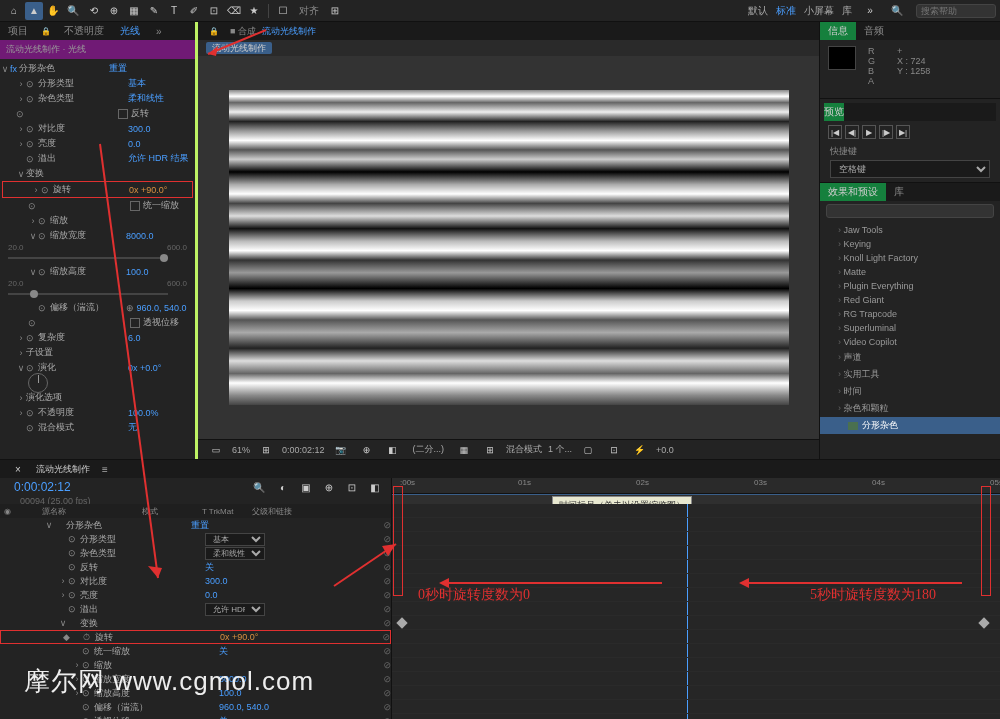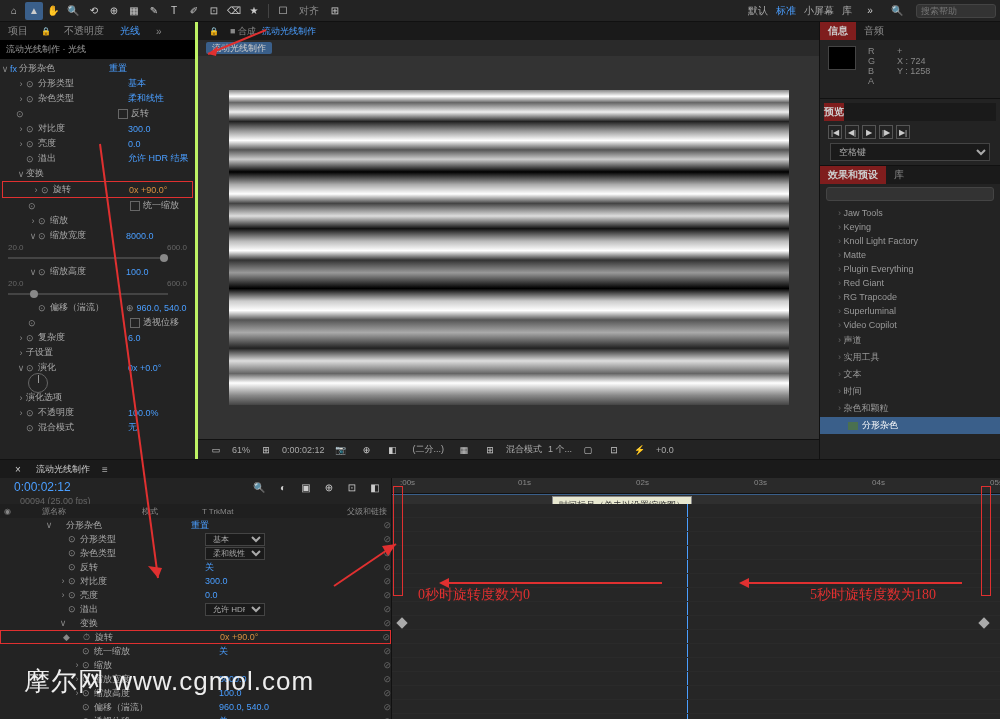--- a/index.html
+++ b/index.html
@@ -9,23 +9,23 @@
 .tool-icon.active { background: #3a5f8a; border-radius: 2px; }
 .tool-sep { width: 1px; height: 14px; background: #444; margin: 0 4px; }
 .tool-label { color: #888; margin: 0 6px; }
 .tool-right { margin-left: auto; display: flex; align-items: center; gap: 8px; }
 .search-box { background: #333; border: 1px solid #444; padding: 1px 4px; width: 80px; color: #888; border-radius: 3px; font-size: 9px; }
 
 .main-area { display: flex; height: 437px; }
 .left-panel { width: 198px; background: #232323; border-right: 3px solid #bef264; }
 .panel-tabs { display: flex; background: #1a1a1a; height: 18px; align-items: center; }
 .panel-tab { padding: 2px 8px; color: #888; font-size: 10px; }
-.panel-tab.active { background: #7f1d1d; color: #ccc; font-weight: bold; }
+.panel-tab.active { background: #15803d; color: #ccc; }
 .panel-tab.highlight { color: #4a9eff; }
-.panel-header { padding: 3px 6px; background: #000000; font-size: 9px; color: #999; }
+.panel-header { padding: 3px 6px; background: #701a75; font-size: 9px; color: #999; }
 
 .effect-controls { padding: 2px 0; font-size: 9px; overflow: hidden; }
 .ec-row { display: flex; align-items: center; padding: 1px 0; height: 15px; }
 .ec-indent1 { padding-left: 16px; }
 .ec-indent2 { padding-left: 28px; }
 .ec-twirl { width: 10px; text-align: center; color: #888; }
 .ec-stopwatch { width: 10px; color: #888; margin-right: 2px; }
 .ec-label { flex: 0 0 90px; color: #aaa; }
 .ec-value { color: #4a9eff; }
 .ec-value.orange { color: #d89040; }
@@ -80,21 +80,21 @@
 .tl-cti { position: absolute; top: 0; width: 1px; height: 100%; background: #4a9eff; }
 .tl-tooltip { position: absolute; background: #e8e8d0; color: #333; padding: 2px 6px; font-size: 9px; border: 1px solid #888; white-space: nowrap; }
 
 .tl-body { flex: 1; display: flex; overflow: hidden; }
 .tl-layers { width: 392px; border-right: 1px solid #111; font-size: 9px; }
 .tl-cols-header { display: flex; padding: 2px 4px; background: #1f1f1f; color: #888; font-size: 8px; height: 14px; align-items: center; }
 .tl-col-eye { width: 18px; }
 .tl-col-name { width: 120px; padding-left: 20px; }
 .tl-col-mode { width: 60px; }
 .tl-col-trk { width: 50px; }
-.tl-col-parent { flex: 1; text-align: right; }
+.tl-col-parent { flex: 1; }
 .tl-prop-row { display: flex; align-items: center; height: 14px; padding-left: 30px; }
 .tl-prop-name { width: 125px; color: #aaa; display: flex; align-items: center; gap: 3px; }
 .tl-prop-select { background: #1a1a1a; border: 1px solid #444; color: #aaa; font-size: 8px; padding: 0 3px; width: 60px; }
 .tl-kf-btn { width: 10px; color: #888; }
 
 .tl-tracks { flex: 1; position: relative; background: #262626; }
 .tl-track-row { height: 14px; border-bottom: 1px solid #2a2a2a; position: relative; }
 .tl-keyframe { position: absolute; width: 8px; height: 8px; background: #aaa; transform: rotate(45deg); top: 3px; }
 
 .red-arrow { position: absolute; pointer-events: none; }
@@ -351,41 +351,41 @@
       <div class="panel-tabs">
           <span class="panel-tab active">预览</span>
         </div>
       <div class="transport">
         <span class="transport-btn">|◀</span>
         <span class="transport-btn">◀|</span>
         <span class="transport-btn">▶</span>
         <span class="transport-btn">|▶</span>
         <span class="transport-btn">▶|</span>
       </div>
+      <div style="padding:2px 6px;font-size:9px;color:#888">快捷键</div>
       <div style="padding:0 6px"><select class="select-box"><option>空格键</option></select></div>
     </div>
     <div class="effects-presets">
       <div class="panel-tabs">
           <span class="panel-tab active">效果和预设</span>
           <span class="panel-tab">库</span>
         </div>
       <div style="padding:3px 6px"><input class="search-box" style="width: 100%;"></div>
       <div class="ep-list" id="ep-list">
           <div class="ep-item"><span style="color:#666">›</span> Jaw Tools</div>
           <div class="ep-item"><span style="color:#666">›</span> Keying</div>
           <div class="ep-item"><span style="color:#666">›</span> Knoll Light Factory</div>
           <div class="ep-item"><span style="color:#666">›</span> Matte</div>
           <div class="ep-item"><span style="color:#666">›</span> Plugin Everything</div>
           <div class="ep-item"><span style="color:#666">›</span> Red Giant</div>
           <div class="ep-item"><span style="color:#666">›</span> RG Trapcode</div>
           <div class="ep-item"><span style="color:#666">›</span> Superluminal</div>
           <div class="ep-item"><span style="color:#666">›</span> Video Copilot</div>
           <div class="ep-item"><span style="color:#666">›</span> 声道</div>
           <div class="ep-item"><span style="color:#666">›</span> 实用工具</div>
-          <div class="ep-item"><span style="color:#666">›</span> 文本</div>
           <div class="ep-item"><span style="color:#666">›</span> 时间</div>
           <div class="ep-item"><span style="color:#666">›</span> 杂色和颗粒</div>
           <div class="ep-item ep-sub active"><span class="ep-icon"></span> 分形杂色</div>
         </div>
     </div>
   </div>
 </div>
 
 <div class="timeline-panel">
   <div class="tl-tabs">

